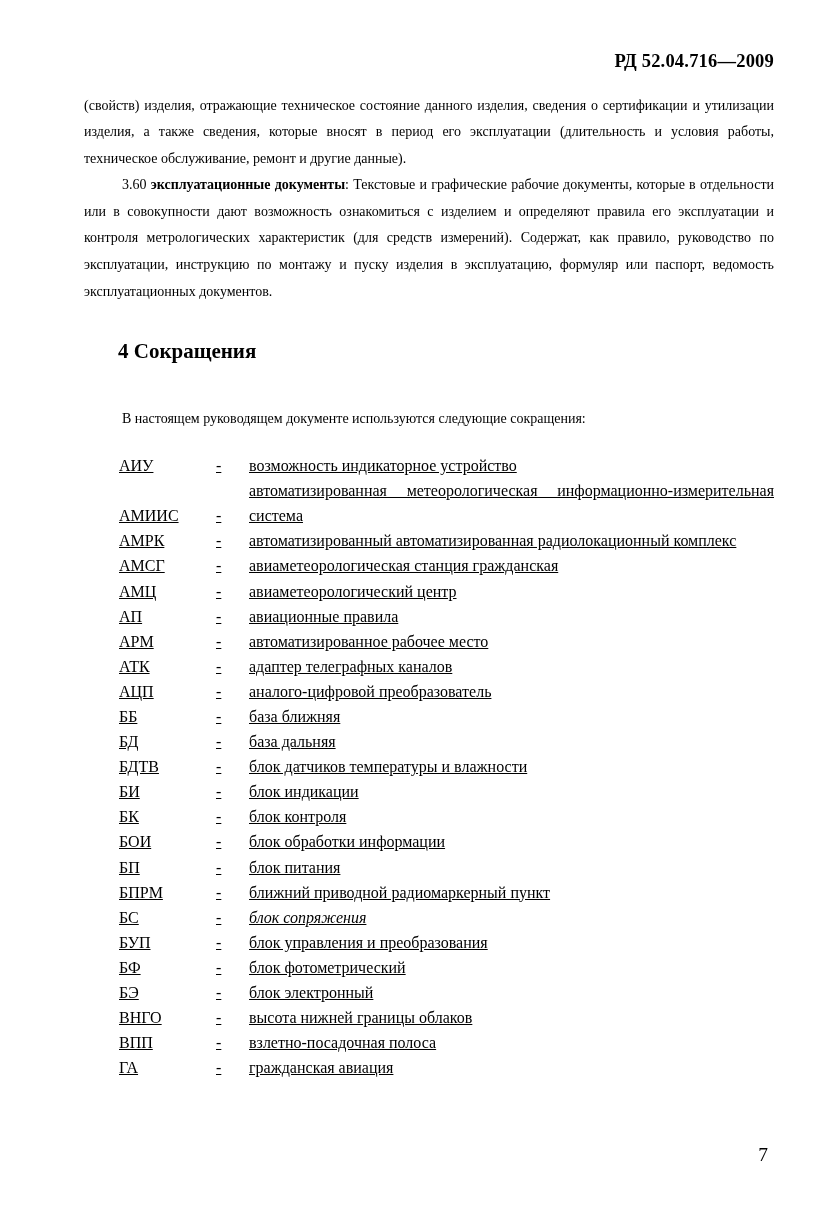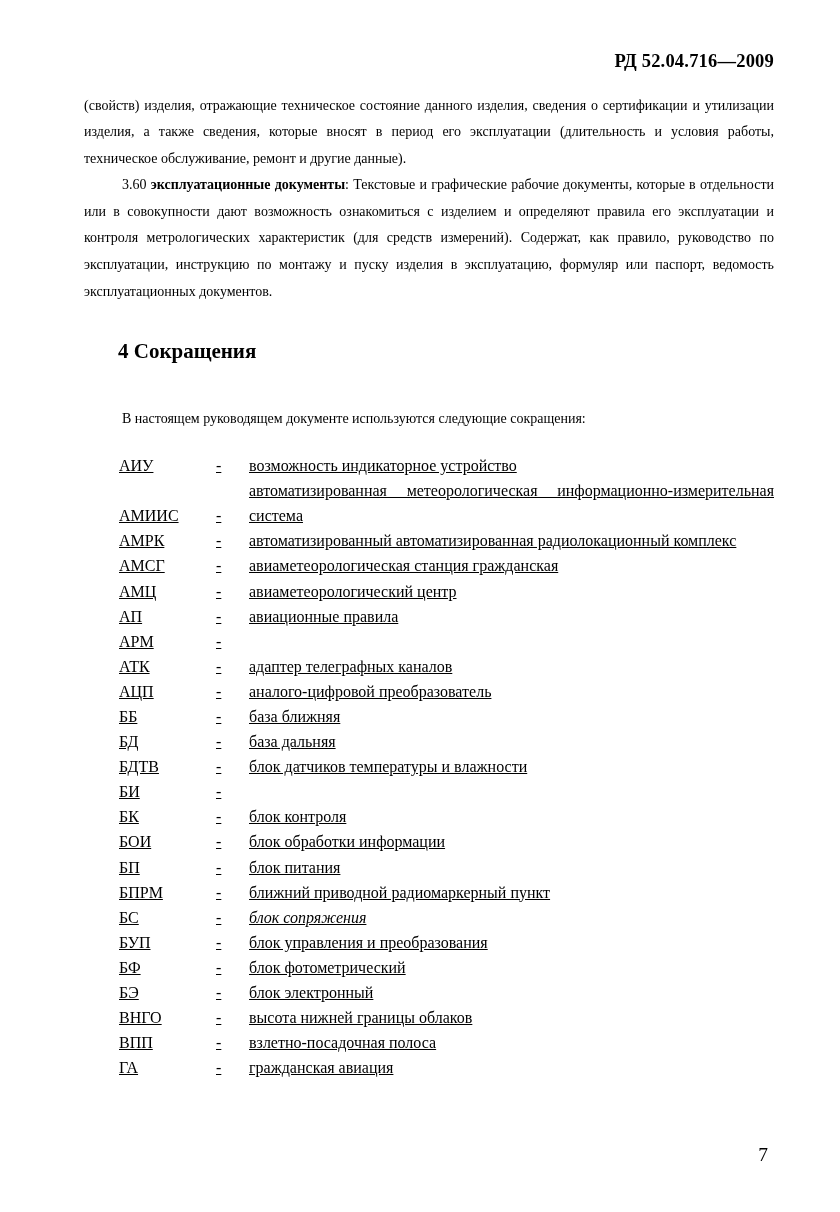--- a/index.html
+++ b/index.html
@@ -149,20 +149,21 @@
           <div class="abbr-def">авиаметеорологический центр</div>
         </div>
         <div class="abbr-row">
           <div class="abbr-term">АП</div>
           <div class="abbr-dash">-</div>
           <div class="abbr-def">авиационные правила</div>
         </div>
         <div class="abbr-row">
           <div class="abbr-term">АРМ</div>
           <div class="abbr-dash">-</div>
+          <div class="abbr-def">автоматизированное рабочее место</div>
         </div>
         <div class="abbr-row">
           <div class="abbr-term">АТК</div>
           <div class="abbr-dash">-</div>
           <div class="abbr-def">адаптер телеграфных каналов</div>
         </div>
         <div class="abbr-row">
           <div class="abbr-term">АЦП</div>
           <div class="abbr-dash">-</div>
           <div class="abbr-def">аналого-цифровой преобразователь</div>
@@ -178,20 +179,21 @@
           <div class="abbr-def">база дальняя</div>
         </div>
         <div class="abbr-row">
           <div class="abbr-term">БДТВ</div>
           <div class="abbr-dash">-</div>
           <div class="abbr-def">блок датчиков температуры и влажности</div>
         </div>
         <div class="abbr-row">
           <div class="abbr-term">БИ</div>
           <div class="abbr-dash">-</div>
+          <div class="abbr-def">блок индикации</div>
         </div>
         <div class="abbr-row">
           <div class="abbr-term">БК</div>
           <div class="abbr-dash">-</div>
           <div class="abbr-def">блок контроля</div>
         </div>
         <div class="abbr-row">
           <div class="abbr-term">БОИ</div>
           <div class="abbr-dash">-</div>
           <div class="abbr-def">блок обработки информации</div>

